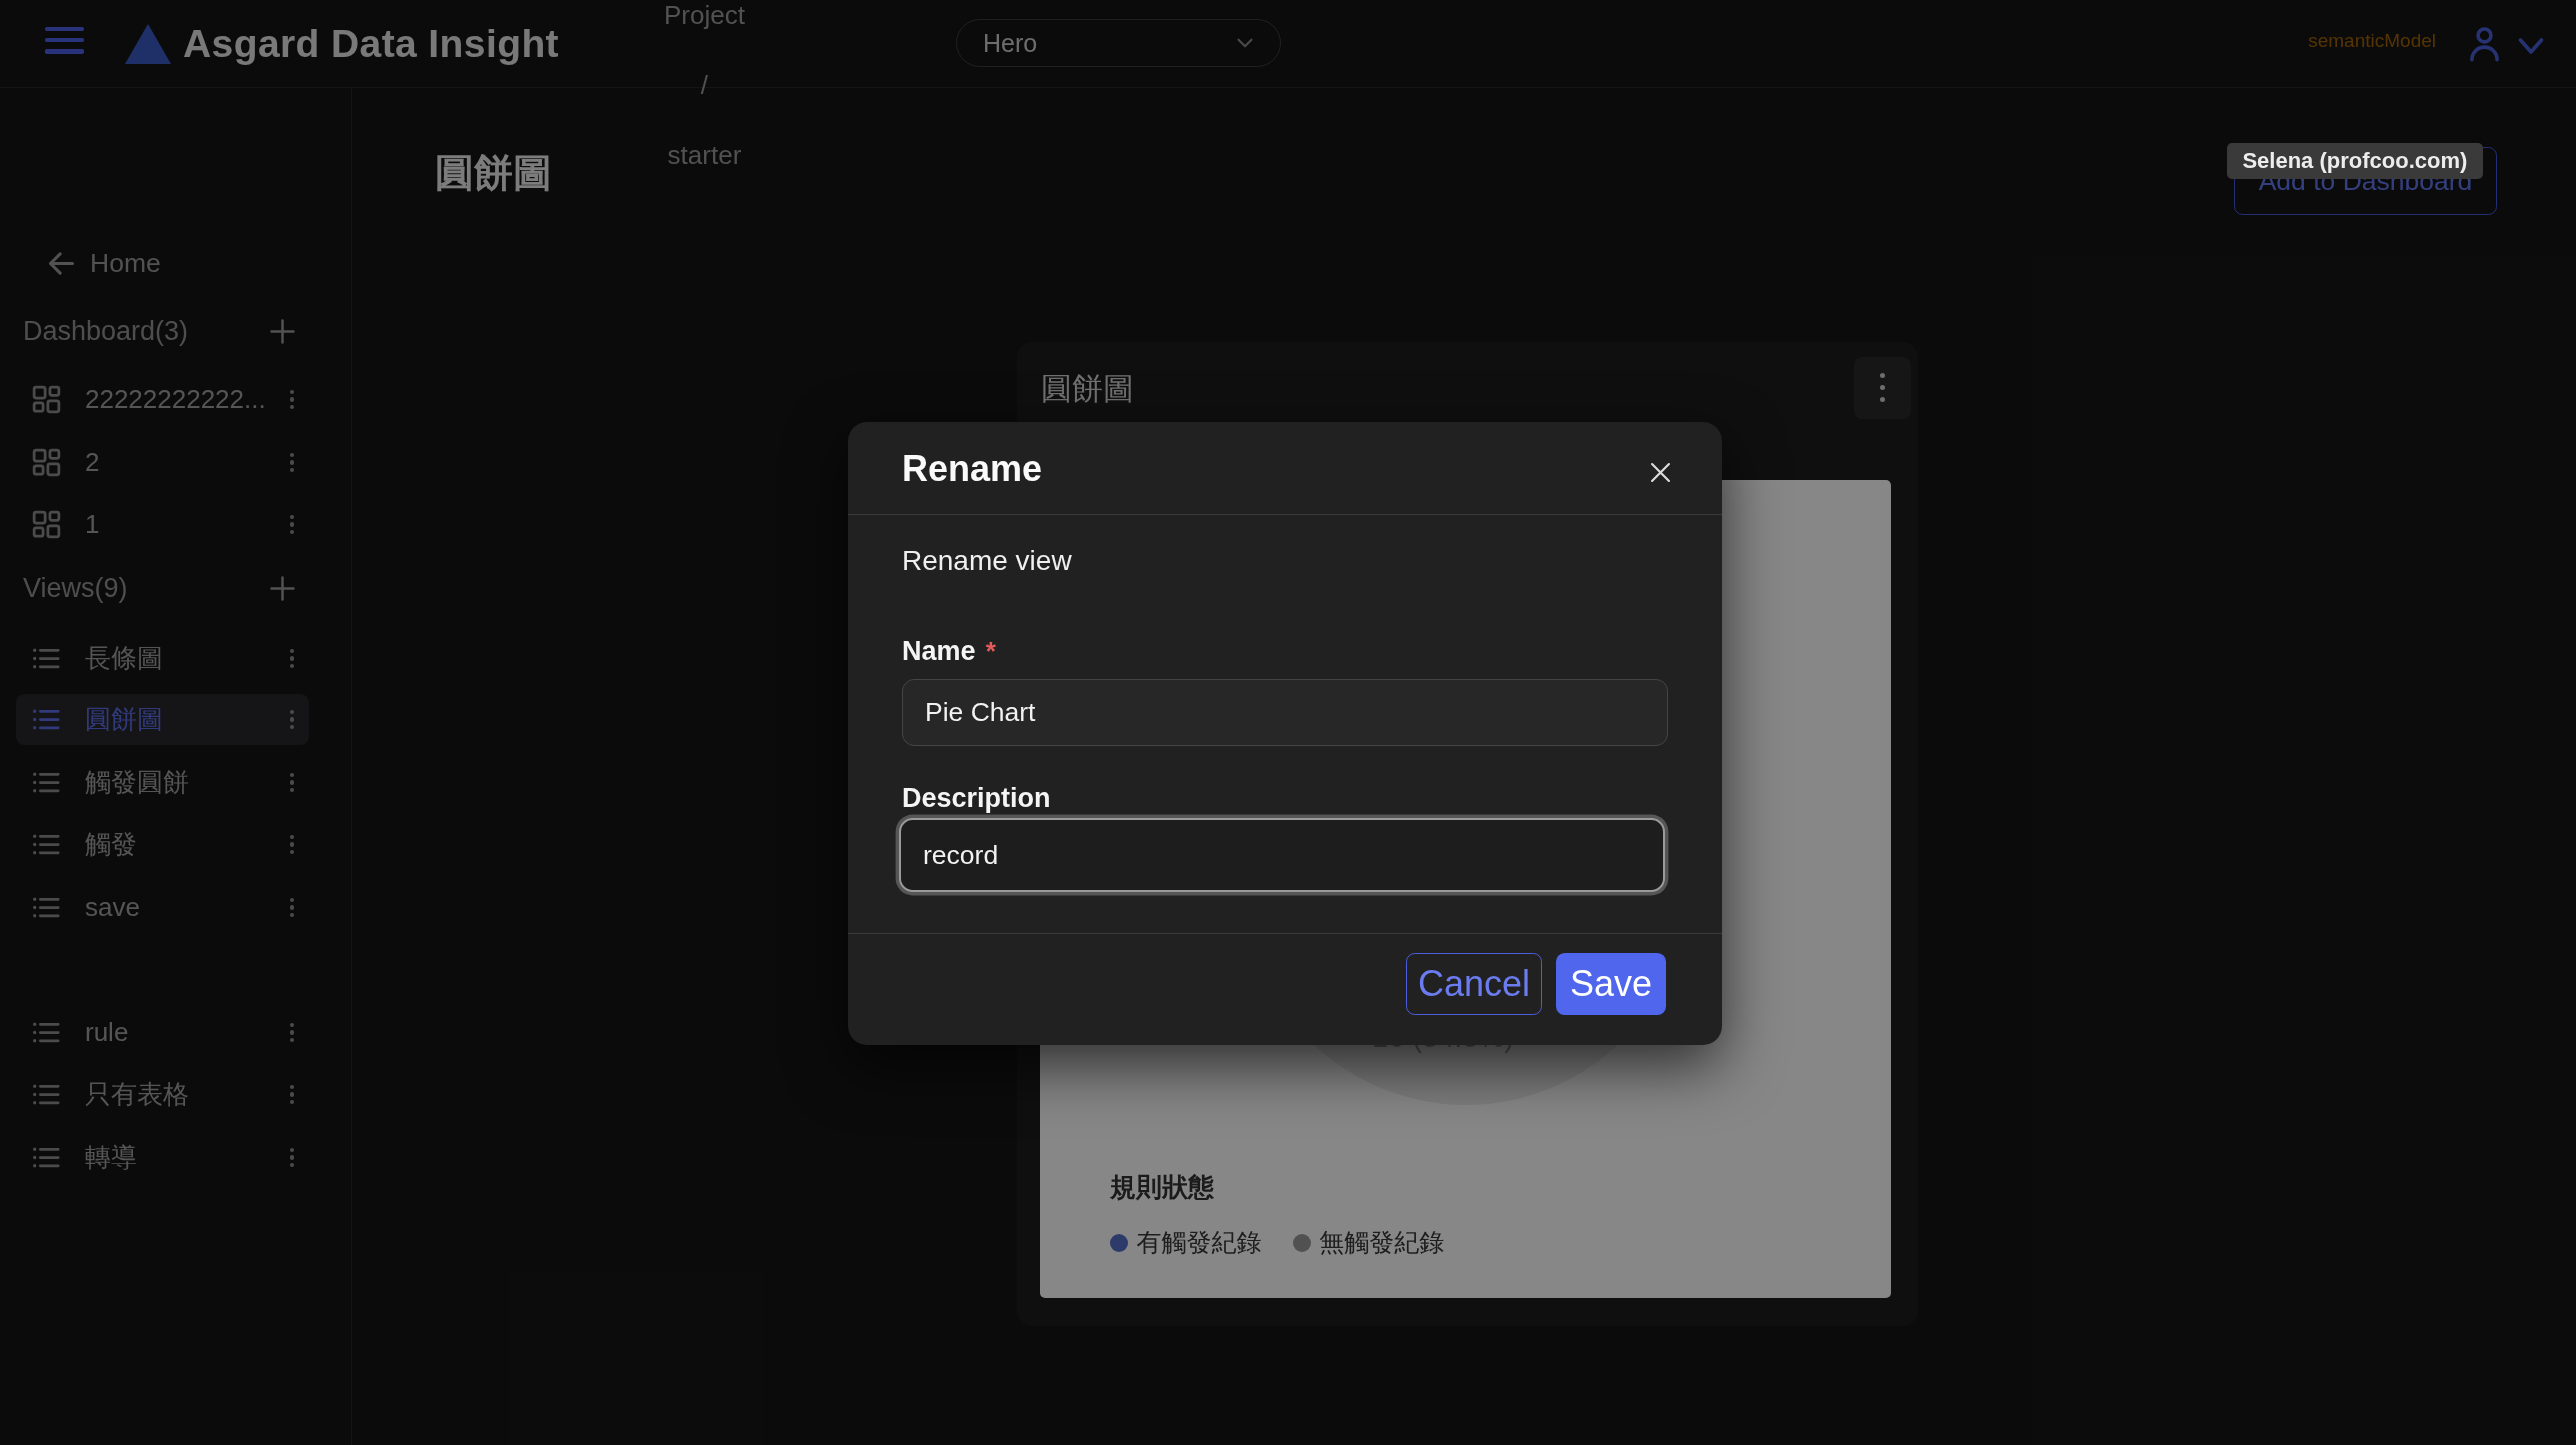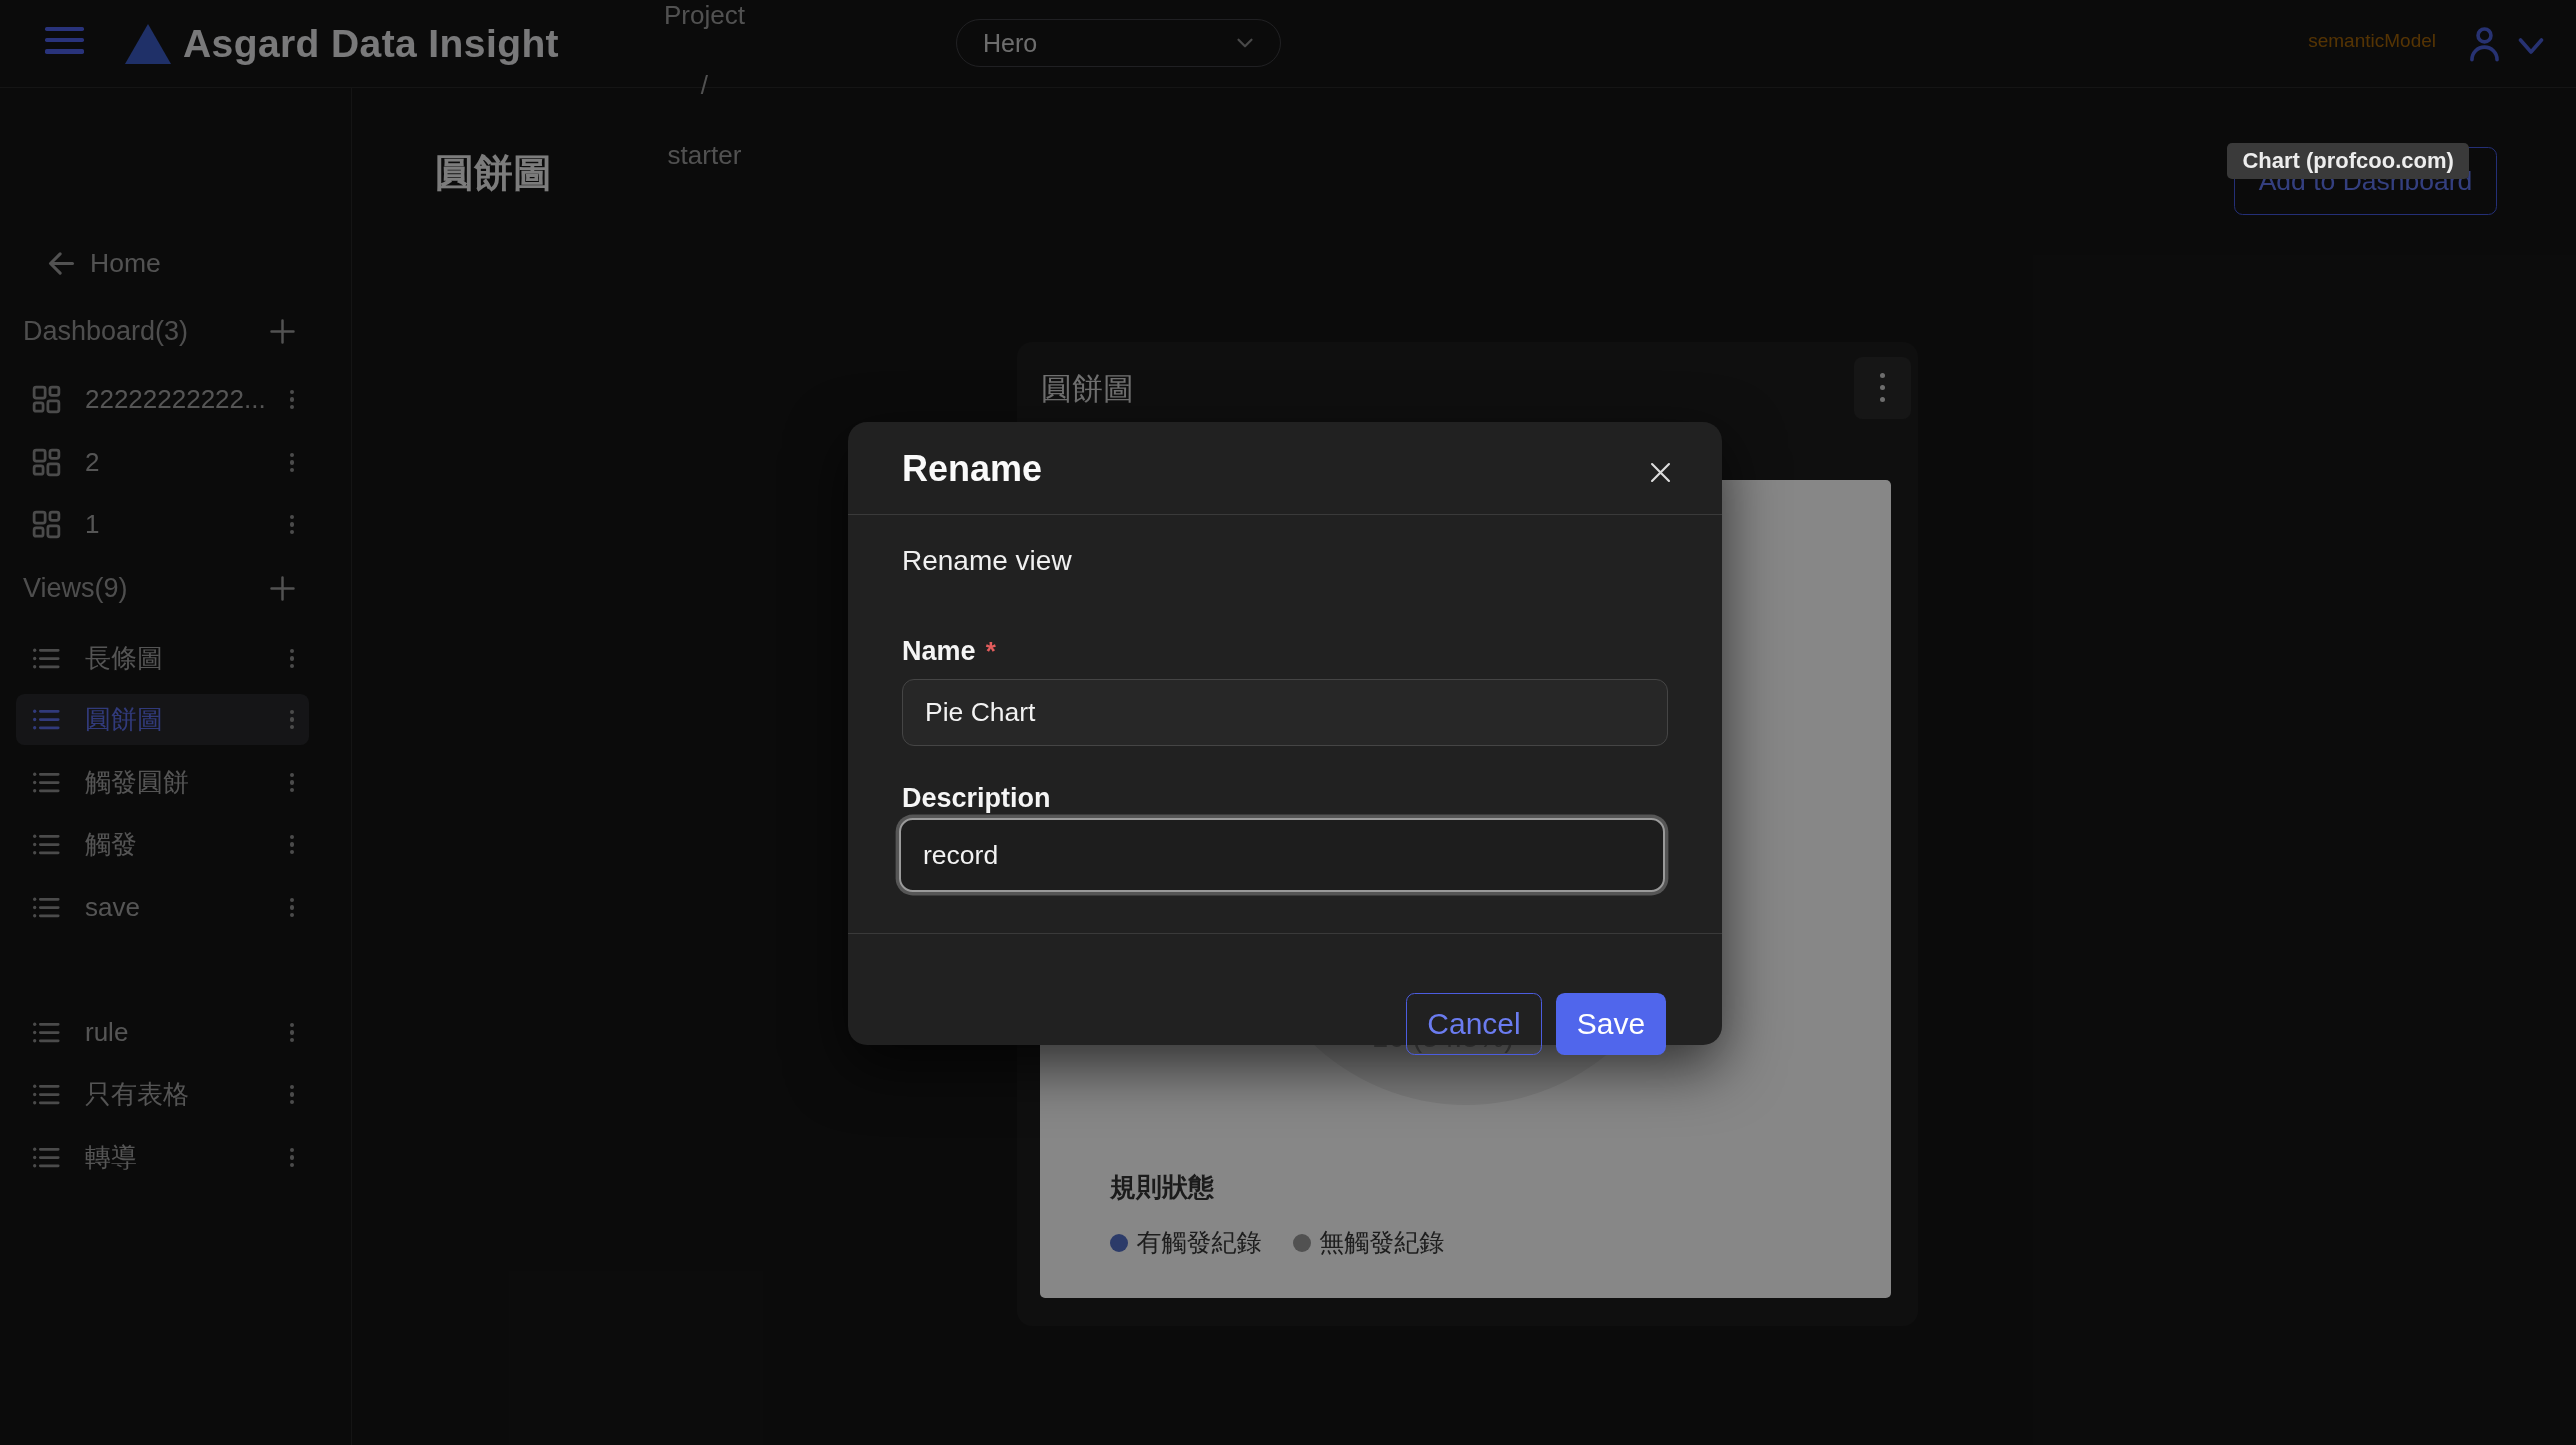--- a/index.html
+++ b/index.html
@@ -77,22 +77,22 @@
   .modal-hdiv{position:absolute;left:0;top:92px;width:100%;height:0.9px;background:#3a3a3a;}
   .modal-sub{position:absolute;left:54px;top:123px;font-size:28px;color:#f0f0f0;}
   .field-label{position:absolute;left:54px;font-size:27px;font-weight:600;color:#f5f5f5;}
   .req{color:#e25c5c;margin-left:10.3px;font-size:26px;}
   .tinput{position:absolute;left:54px;width:766px;height:67px;box-sizing:border-box;border-radius:12px;
           background:#272727;border:1.7px solid #454545;color:#f2f2f2;font-size:26.5px;
           font-family:inherit;padding:0 22px;outline:none;}
   .tinput.focused{left:51px;height:74px;background:#1d1d1d;border:2.6px solid #9a9a9a;
                   box-shadow:0 0 0 3.4px #565656;border-radius:13.7px;}
   .modal-fdiv{position:absolute;left:0;top:511px;width:100%;height:0.9px;background:#3a3a3a;}
-  .btn{position:absolute;top:531px;height:62px;border-radius:8.6px;font-size:30px;font-weight:500;
-       font-family:inherit;cursor:pointer;margin-top:40px;}
+  .btn{position:absolute;top:531px;height:62px;border-radius:8.6px;font-size:36px;font-weight:500;
+       font-family:inherit;cursor:pointer;}
   .btn-cancel{left:558px;width:136px;background:transparent;border:1.7px solid #4c5de0;color:#6b7cf0;}
   .btn-save{left:708px;width:110px;background:#5066ec;border:none;color:#ffffff;}
   .tooltip{position:absolute;left:2227px;top:143px;height:36px;line-height:36px;background:#3a3a3a;
            border-radius:5.1px;padding:0 15.4px;font-size:22px;font-weight:600;color:#ededed;z-index:30;}
 </style>
 </head>
 <body>
 
 <div class="app">
 
@@ -387,16 +387,16 @@
     <div class="field-label" style="top:361px">
       <span>Description</span>
     </div>
     <input class="tinput focused" style="top: 396px;" type="text" value="record">
 
     <div class="modal-fdiv"></div>
     <button class="btn btn-cancel">Cancel</button>
     <button class="btn btn-save">Save</button>
   </div>
 
-  <div class="tooltip">Chart (profcoo.com)</div>
+  <div class="tooltip">Selena (profcoo.com)</div>
 
 </div>
 
 
 </body></html>

